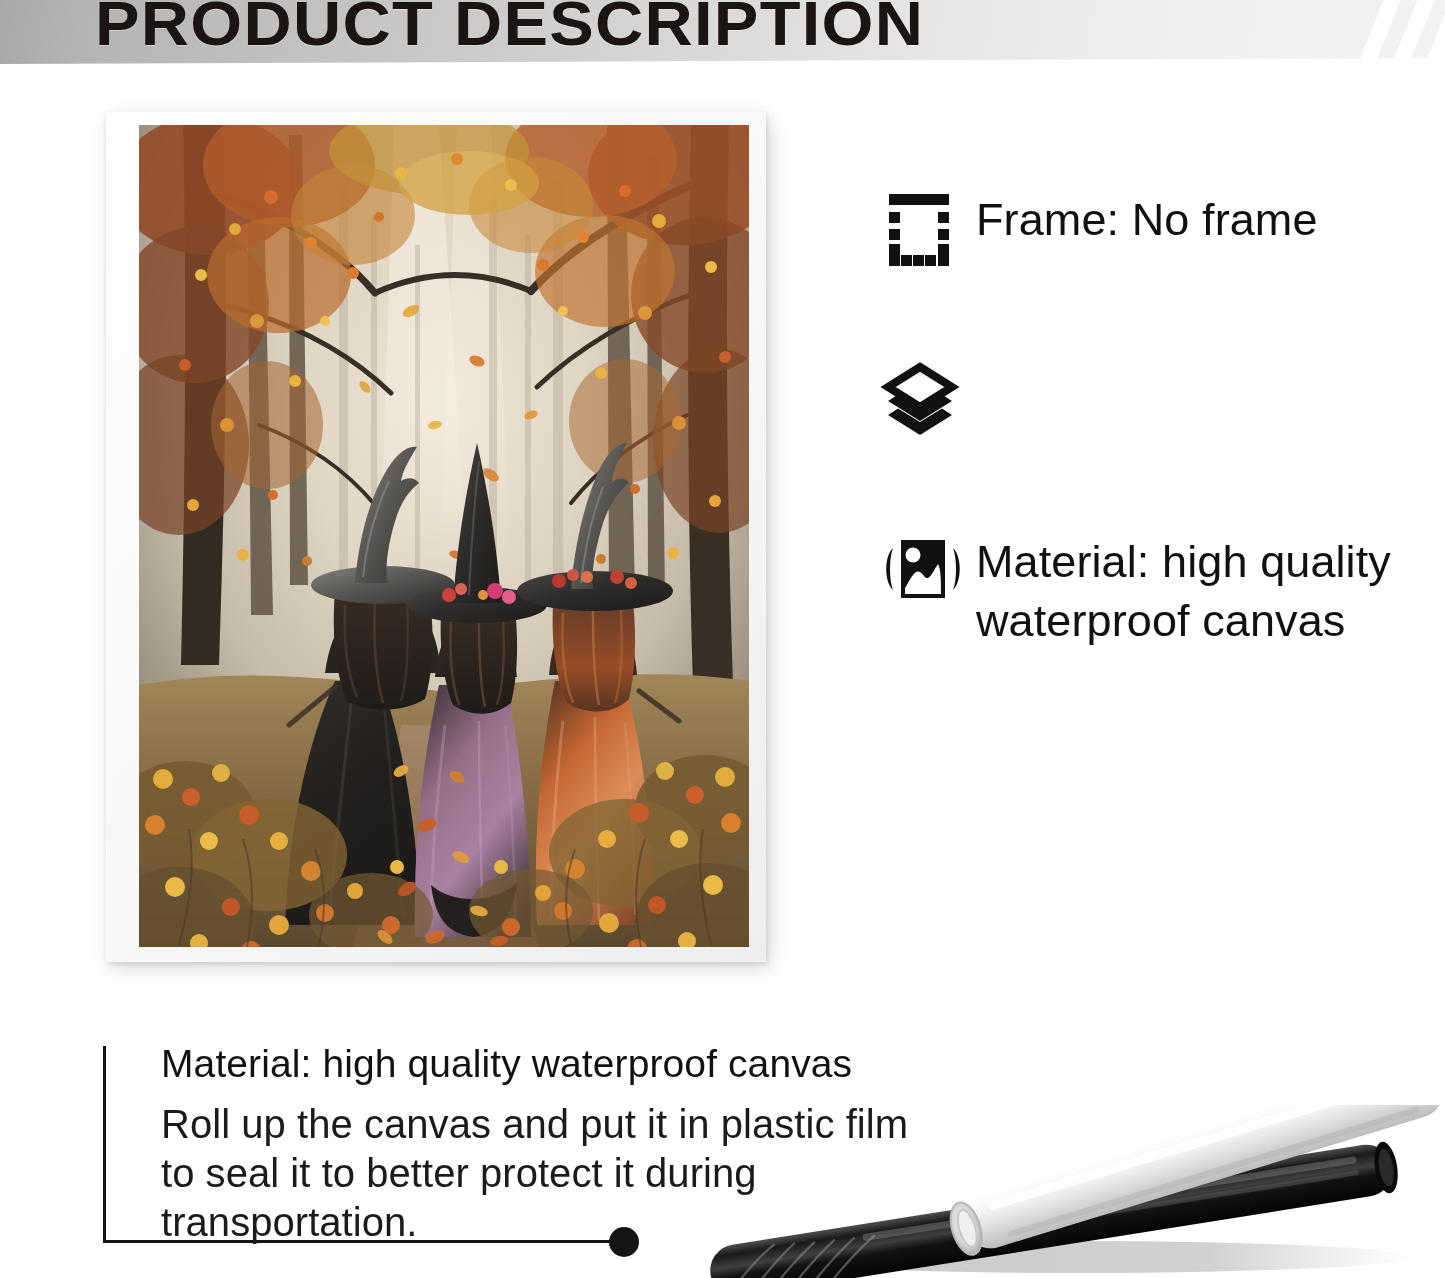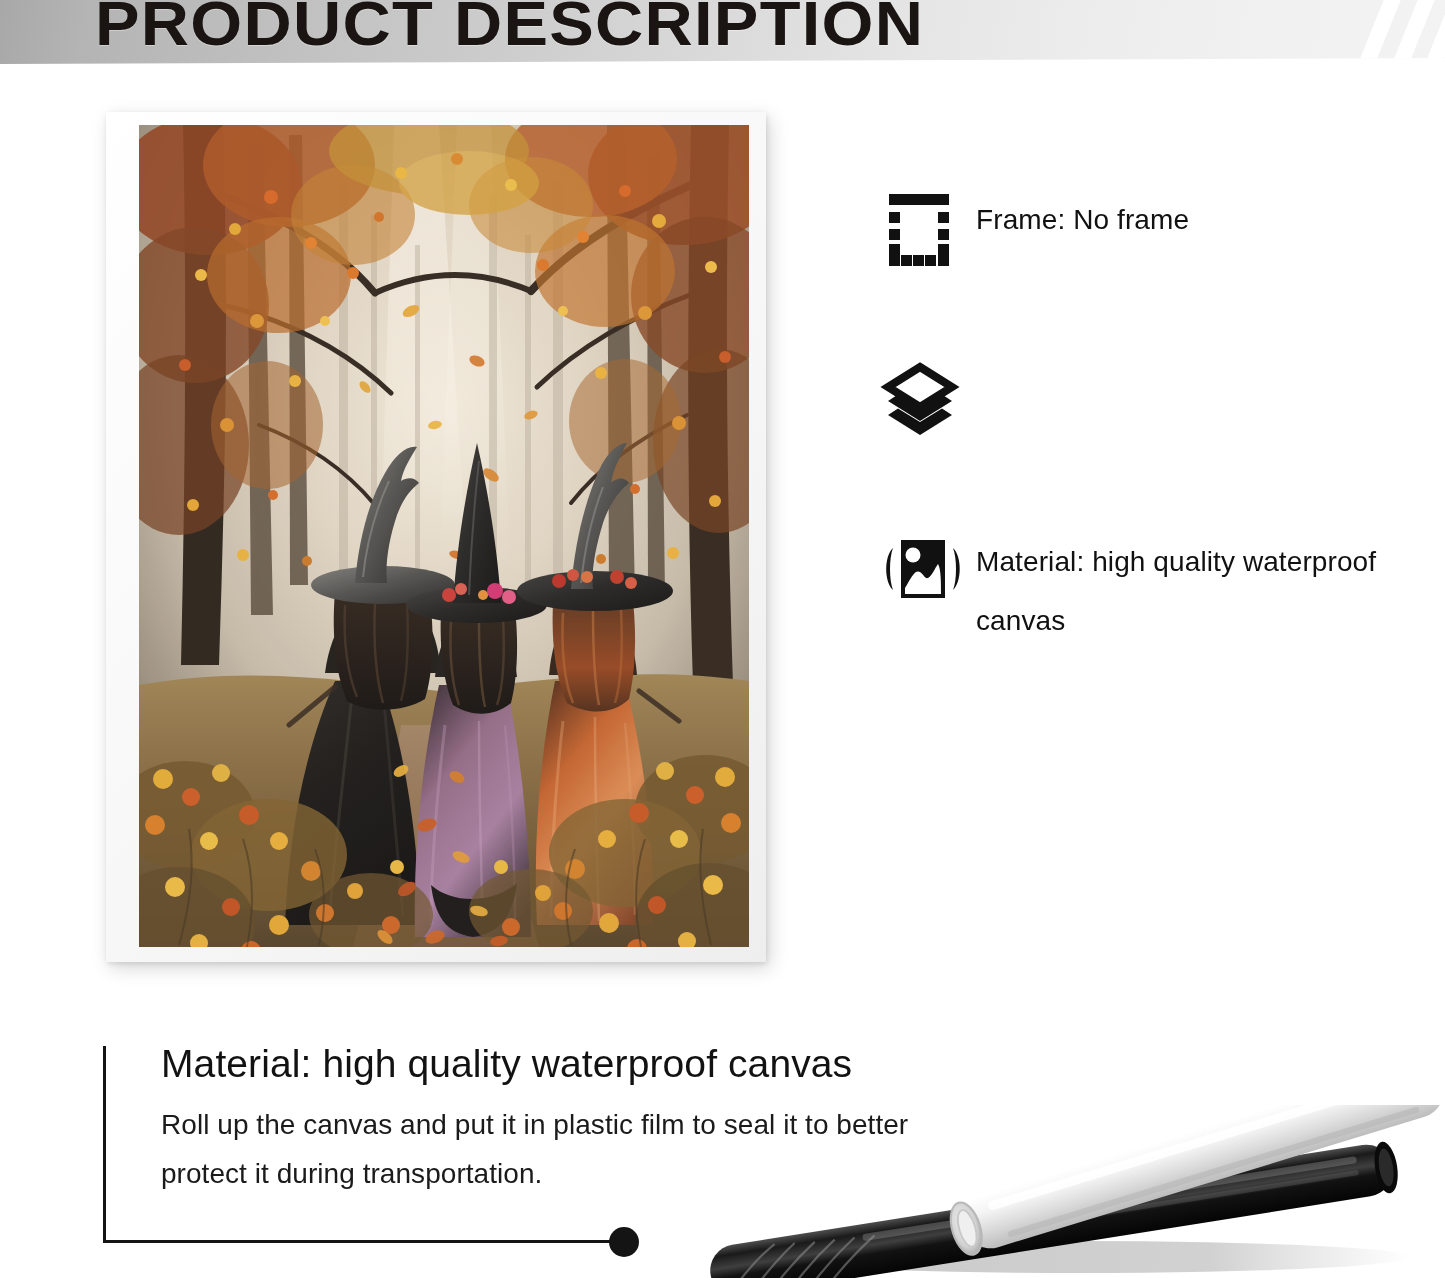--- a/index.html
+++ b/index.html
@@ -110,21 +110,21 @@
   .spec-icon {
     width: 96px;
     min-width: 96px;
     height: 78px;
     display: flex;
     align-items: center;
     justify-content: flex-start;
     padding-top: 2px;
   }
   .spec-text {
-    font-size: 28px;
+    font-size: 45px;
     line-height: 59px;
     color: #111111;
     padding-top: 4px;
     font-weight: 400;
     letter-spacing: 0.1px;
   }
 
   
   .bracket {
     position: absolute;
@@ -152,21 +152,21 @@
     font-size: 39px;
     color: #121212;
     letter-spacing: 0.1px;
     white-space: nowrap;
   }
   .material-body {
     position: absolute;
     left: 161px;
     top: 1100px;
     width: 790px;
-    font-size: 28px;
+    font-size: 40px;
     line-height: 49px;
     color: #1b1b1b;
     letter-spacing: 0.05px;
   }
 
   
   .rolls {
     position: absolute;
     left: 660px;
     top: 1105px;

